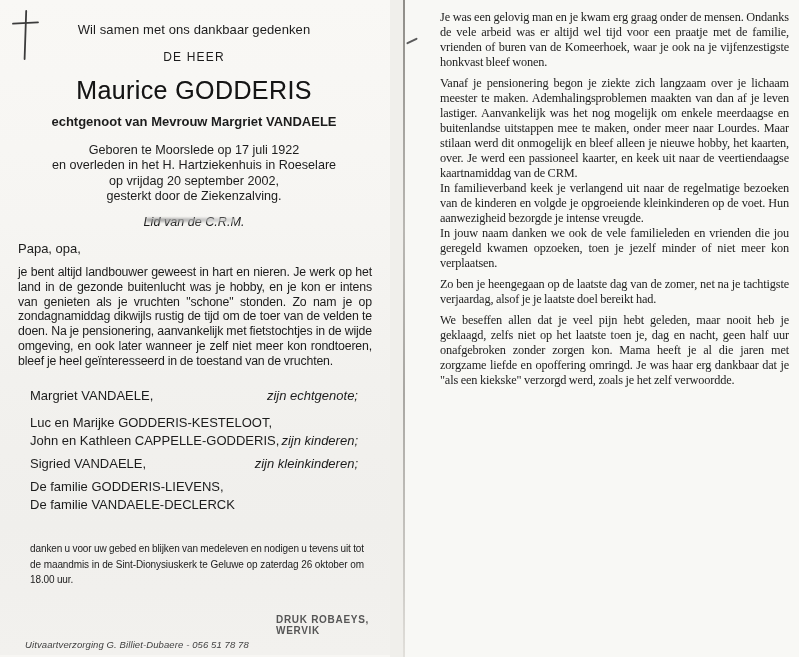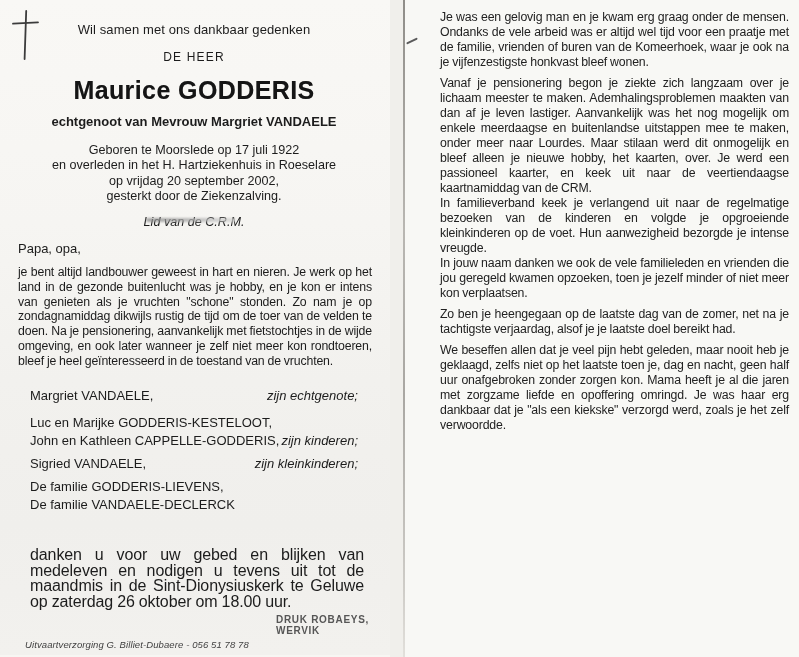--- a/index.html
+++ b/index.html
@@ -14,21 +14,21 @@
 
   
   .page-left{
     position:absolute;top:0;left:0;width:390px;height:655px;
     background:linear-gradient(180deg,#f9f8f5 0%,#f6f5f2 34%,#f2f1ee 58%,#f0efec 80%,#f2f1ee 100%);
   }
   .cross{position:absolute;left:9px;top:8px;}
   .lp-header{position:absolute;top:14px;left:8px;width:372px;text-align:center;}
   .lp-intro{margin:8px 0 0;font-size:13px;letter-spacing:.1px;}
   .lp-salutation{margin:13px 0 12px;font-size:12px;letter-spacing:1.2px;}
-  .lp-name{margin:9px 0 0;font-size:25px;font-weight:700;letter-spacing:.4px;color:#151515;text-shadow:0 0 .5px rgba(0,0,0,.35);}
+  .lp-name{margin:9px 0 0;font-size:25px;font-weight:400;letter-spacing:.4px;color:#151515;text-shadow:0 0 .5px rgba(0,0,0,.35);}
   .lp-spouse{margin:9px 0 0;font-size:13px;font-weight:bold;}
   .lp-dates{margin:14px 0 0;font-size:12.6px;line-height:15.4px;}
   .lp-membership{margin:10px 0 0;font-size:12.6px;font-style:italic;}
   .smudge{
     position:absolute;left:146px;top:218px;width:90px;height:4px;border-radius:2px;
     background:linear-gradient(90deg,#8b8b8b,#a9a9a9 45%,#c2c2c2 75%,#d7d7d5);
     filter:blur(1px);opacity:.75;
   }
   .lp-tribute{position:absolute;top:241px;left:18px;width:354px;}
   .lp-papa{margin:0;font-size:13px;}
@@ -38,36 +38,37 @@
   }
   .relatives{position:absolute;top:387px;left:30px;width:330px;font-size:13px;}
   .rel-group{display:flex;justify-content:space-between;align-items:flex-end;}
   .rel-g1{margin-bottom:9px;}
   .rel-g2{margin-bottom:5px;}
   .rel-g3{margin-bottom:5px;}
   .rel-name{line-height:18px;}
   .rel-label{font-style:italic;line-height:18px;white-space:nowrap;padding-right:2px;}
   .invitation{
     position:absolute;top:531px;left:30px;width:334px;
-    font-size:16px;line-height:15.6px;text-align:justify;
+    font-size:10px;line-height:15.6px;text-align:justify;
     letter-spacing:-.1px;word-spacing:-.3px;
   }
   .lp-footer-left{
     position:absolute;left:25px;top:639px;
     font-size:9.5px;font-style:italic;color:#3f3f3f;letter-spacing:.1px;
   }
   .lp-footer-right{
     position:absolute;left:276px;top:614px;
     font-size:10px;font-weight:700;color:#565656;letter-spacing:.7px;
   }
 
   
   .page-right{
     position:absolute;top:0;left:390px;width:409px;height:657px;
     background:#f8f8f5;
+    font-family:Liberation Serif, serif;
   }
   .gutter{position:absolute;left:0;top:0;width:13px;height:657px;background:#f0efeb;}
   .fold{position:absolute;left:13px;top:0;width:1.5px;height:657px;
     background:linear-gradient(180deg,#8f8d88,#b9b7b2 35%,#a9a7a2 60%,#cfcdc8 90%,#e2e0db);}
   .tick{position:absolute;left:16px;top:40px;width:12px;height:2px;background:#5a5a5a;
     transform:rotate(-26deg);border-radius:1px;}
   .rp-text{position:absolute;top:10px;left:50px;width:349px;}
   .rp-text p{
     margin:0;font-size:12.3px;line-height:15px;text-align:justify;
     letter-spacing:-.15px;word-spacing:-.3px;color:#222;

